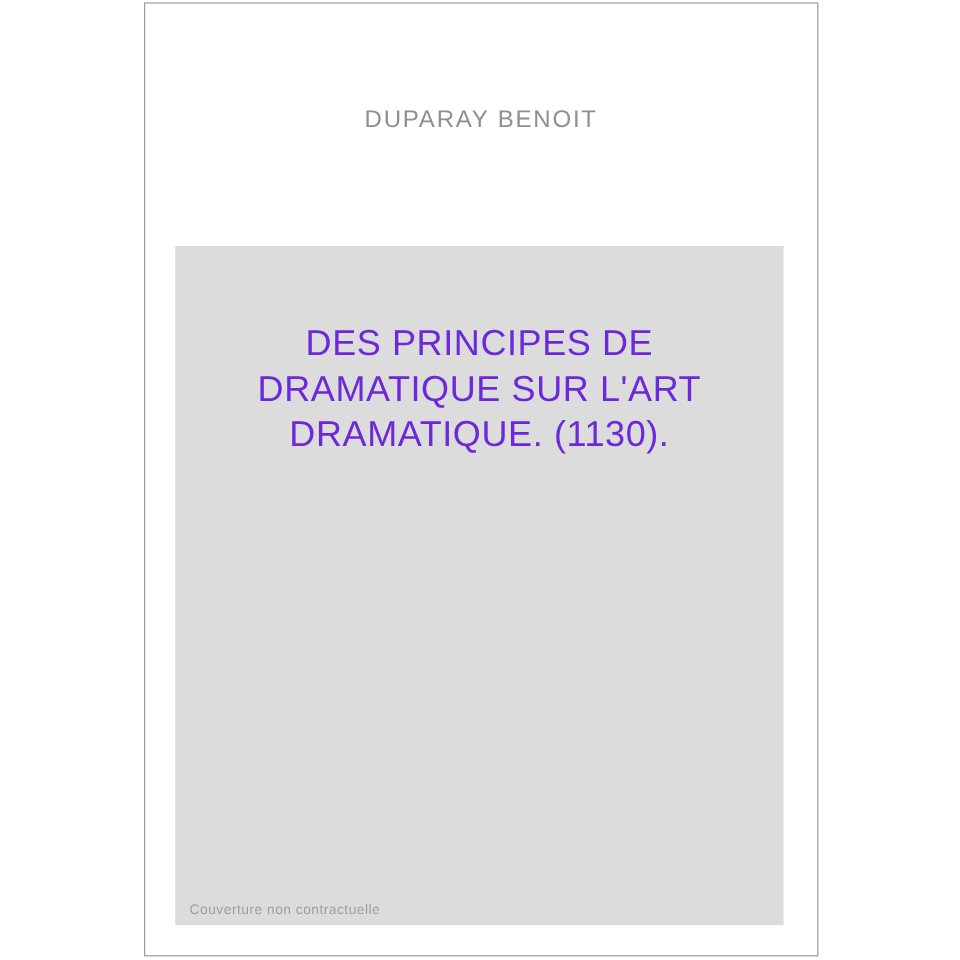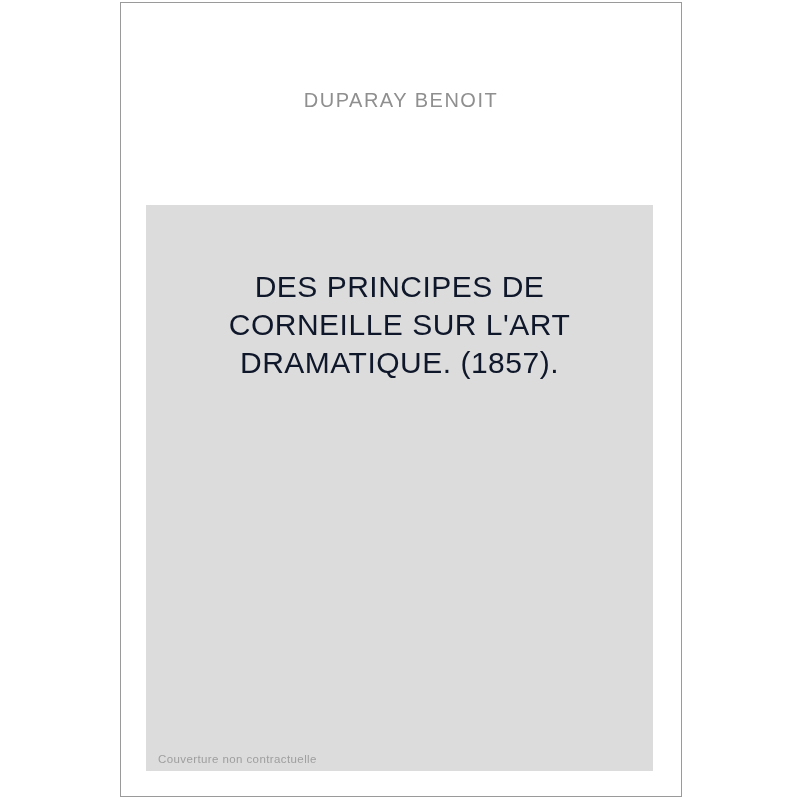--- a/index.html
+++ b/index.html
@@ -49,21 +49,21 @@
   .title {
     position: absolute;
     left: 0;
     top: 63px;
     width: 100%;
     text-align: center;
     font-size: 30px;
     font-weight: 300;
     line-height: 38px;
     letter-spacing: 0.5px;
-    color: #0f172a;
+    color: #6d28d9;
   }
   .title .line {
     display: block;
     white-space: nowrap;
   }
   .disclaimer {
     position: absolute;
     left: 12px;
     bottom: 6px;
     font-size: 11.5px;
@@ -78,21 +78,21 @@
 
 <div class="canvas">
   <div class="page">
 
     <div class="author">DUPARAY BENOIT</div>
 
     <div class="cover-box">
 
       <div class="title">
         <span class="line">DES PRINCIPES DE</span>
-        <span class="line">CORNEILLE SUR L'ART</span>
-        <span class="line">DRAMATIQUE. (1857).</span>
+        <span class="line">DRAMATIQUE SUR L'ART</span>
+        <span class="line">DRAMATIQUE. (1130).</span>
       </div>
 
       <div class="disclaimer">Couverture non contractuelle</div>
 
     </div>
   </div>
 </div>
 
 </body></html>

